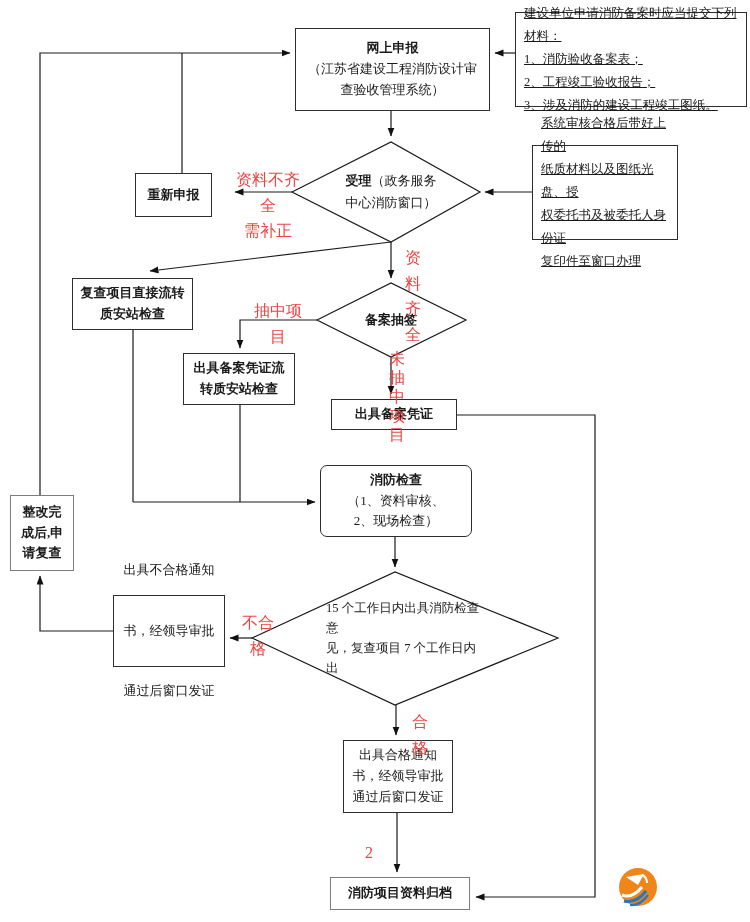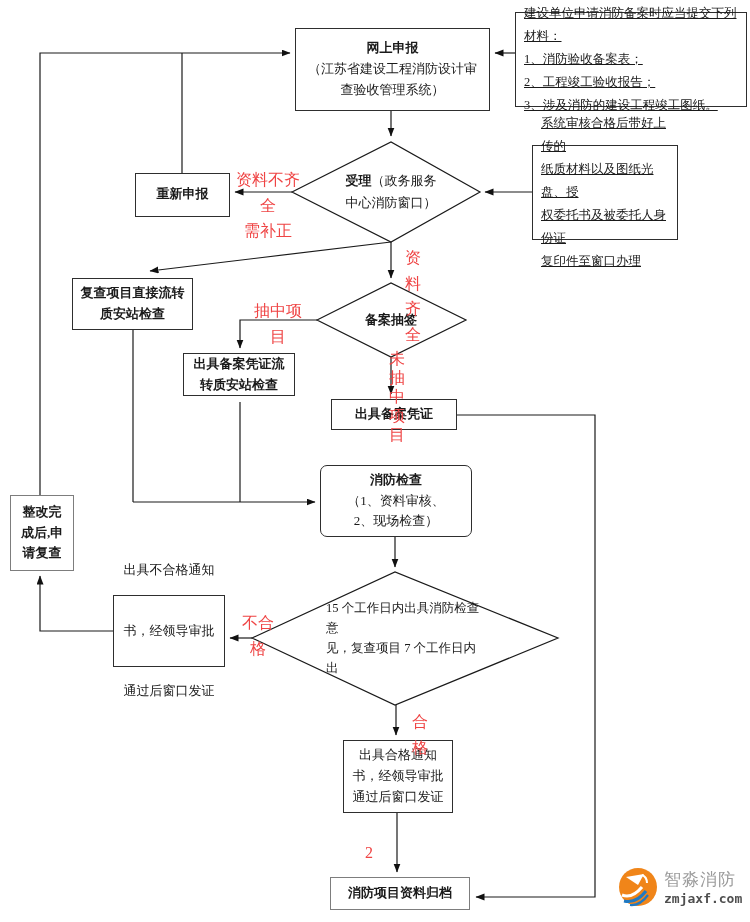--- a/index.html
+++ b/index.html
@@ -69,37 +69,37 @@
     <div>查验收管理系统）</div>
   </div>
 
   <div class="box left" style="left:515px;top:12px;width:232px;height:95px;font-size:12.5px;line-height:1.85;">
     <div>建设单位申请消防备案时应当提交下列材料：</div>
     <div>1、消防验收备案表；</div>
     <div>2、工程竣工验收报告；</div>
     <div>3、涉及消防的建设工程竣工图纸。</div>
   </div>
 
-  <div class="box" style="left:135px;top:173px;width:95px;height:44px;font-family:Liberation Mono, monospace;">
+  <div class="box" style="left:135px;top:173px;width:77px;height:44px;">
     <div class="bold">重新申报</div>
   </div>
 
   <div class="box left" style="left:532px;top:145px;width:146px;height:95px;font-size:12.5px;line-height:1.85;justify-content:center;">
     <div>系统审核合格后带好上传的</div>
     <div>纸质材料以及图纸光盘、授</div>
     <div>权委托书及被委托人身份证</div>
     <div>复印件至窗口办理</div>
   </div>
 
   <div class="box" style="left:72px;top:278px;width:121px;height:52px;">
     <div class="bold">复查项目直接流转</div>
     <div class="bold">质安站检查</div>
   </div>
 
-  <div class="box" style="left:183px;top:353px;width:112px;height:43px;">
+  <div class="box" style="left:183px;top:353px;width:112px;height:52px;">
     <div class="bold">出具备案凭证流</div>
     <div class="bold">转质安站检查</div>
   </div>
 
   <div class="box" style="left:331px;top:399px;width:126px;height:31px;">
     <div class="bold">出具备案凭证</div>
   </div>
 
   <div class="box" style="left:320px;top:465px;width:152px;height:72px;border-radius:7px;">
     <div class="bold">消防检查</div>
@@ -169,19 +169,15 @@
 
   <div class="logo">
     <svg width="44" height="52" viewBox="0 0 44 52">
       <circle cx="22" cy="26" r="19" fill="#f08519"></circle>
       <path d="M10,16 L28,13 L22,24 Z" fill="#ffffff"></path>
       <path d="M26,14 q5,2 5,8" stroke="#ffffff" stroke-width="2" fill="none"></path>
       <path d="M6,34 q10,4 20,-8" stroke="#ffffff" stroke-width="3" fill="none"></path>
       <path d="M8,40 q12,3 22,-10" stroke="#2079c2" stroke-width="3" fill="none"></path>
       <path d="M14,44 q10,1 18,-10" stroke="#2079c2" stroke-width="2.2" fill="none"></path>
     </svg>
-    <div class="logo-text">
-      <div class="logo-name" id="logo-name" style="color: rgb(155, 155, 155);">智淼消防</div>
-      <div class="logo-url" id="logo-url" style="color: rgb(79, 79, 79);">zmjaxf.com</div>
-    </div>
   </div>
 
 </div>
 
 </body></html>

